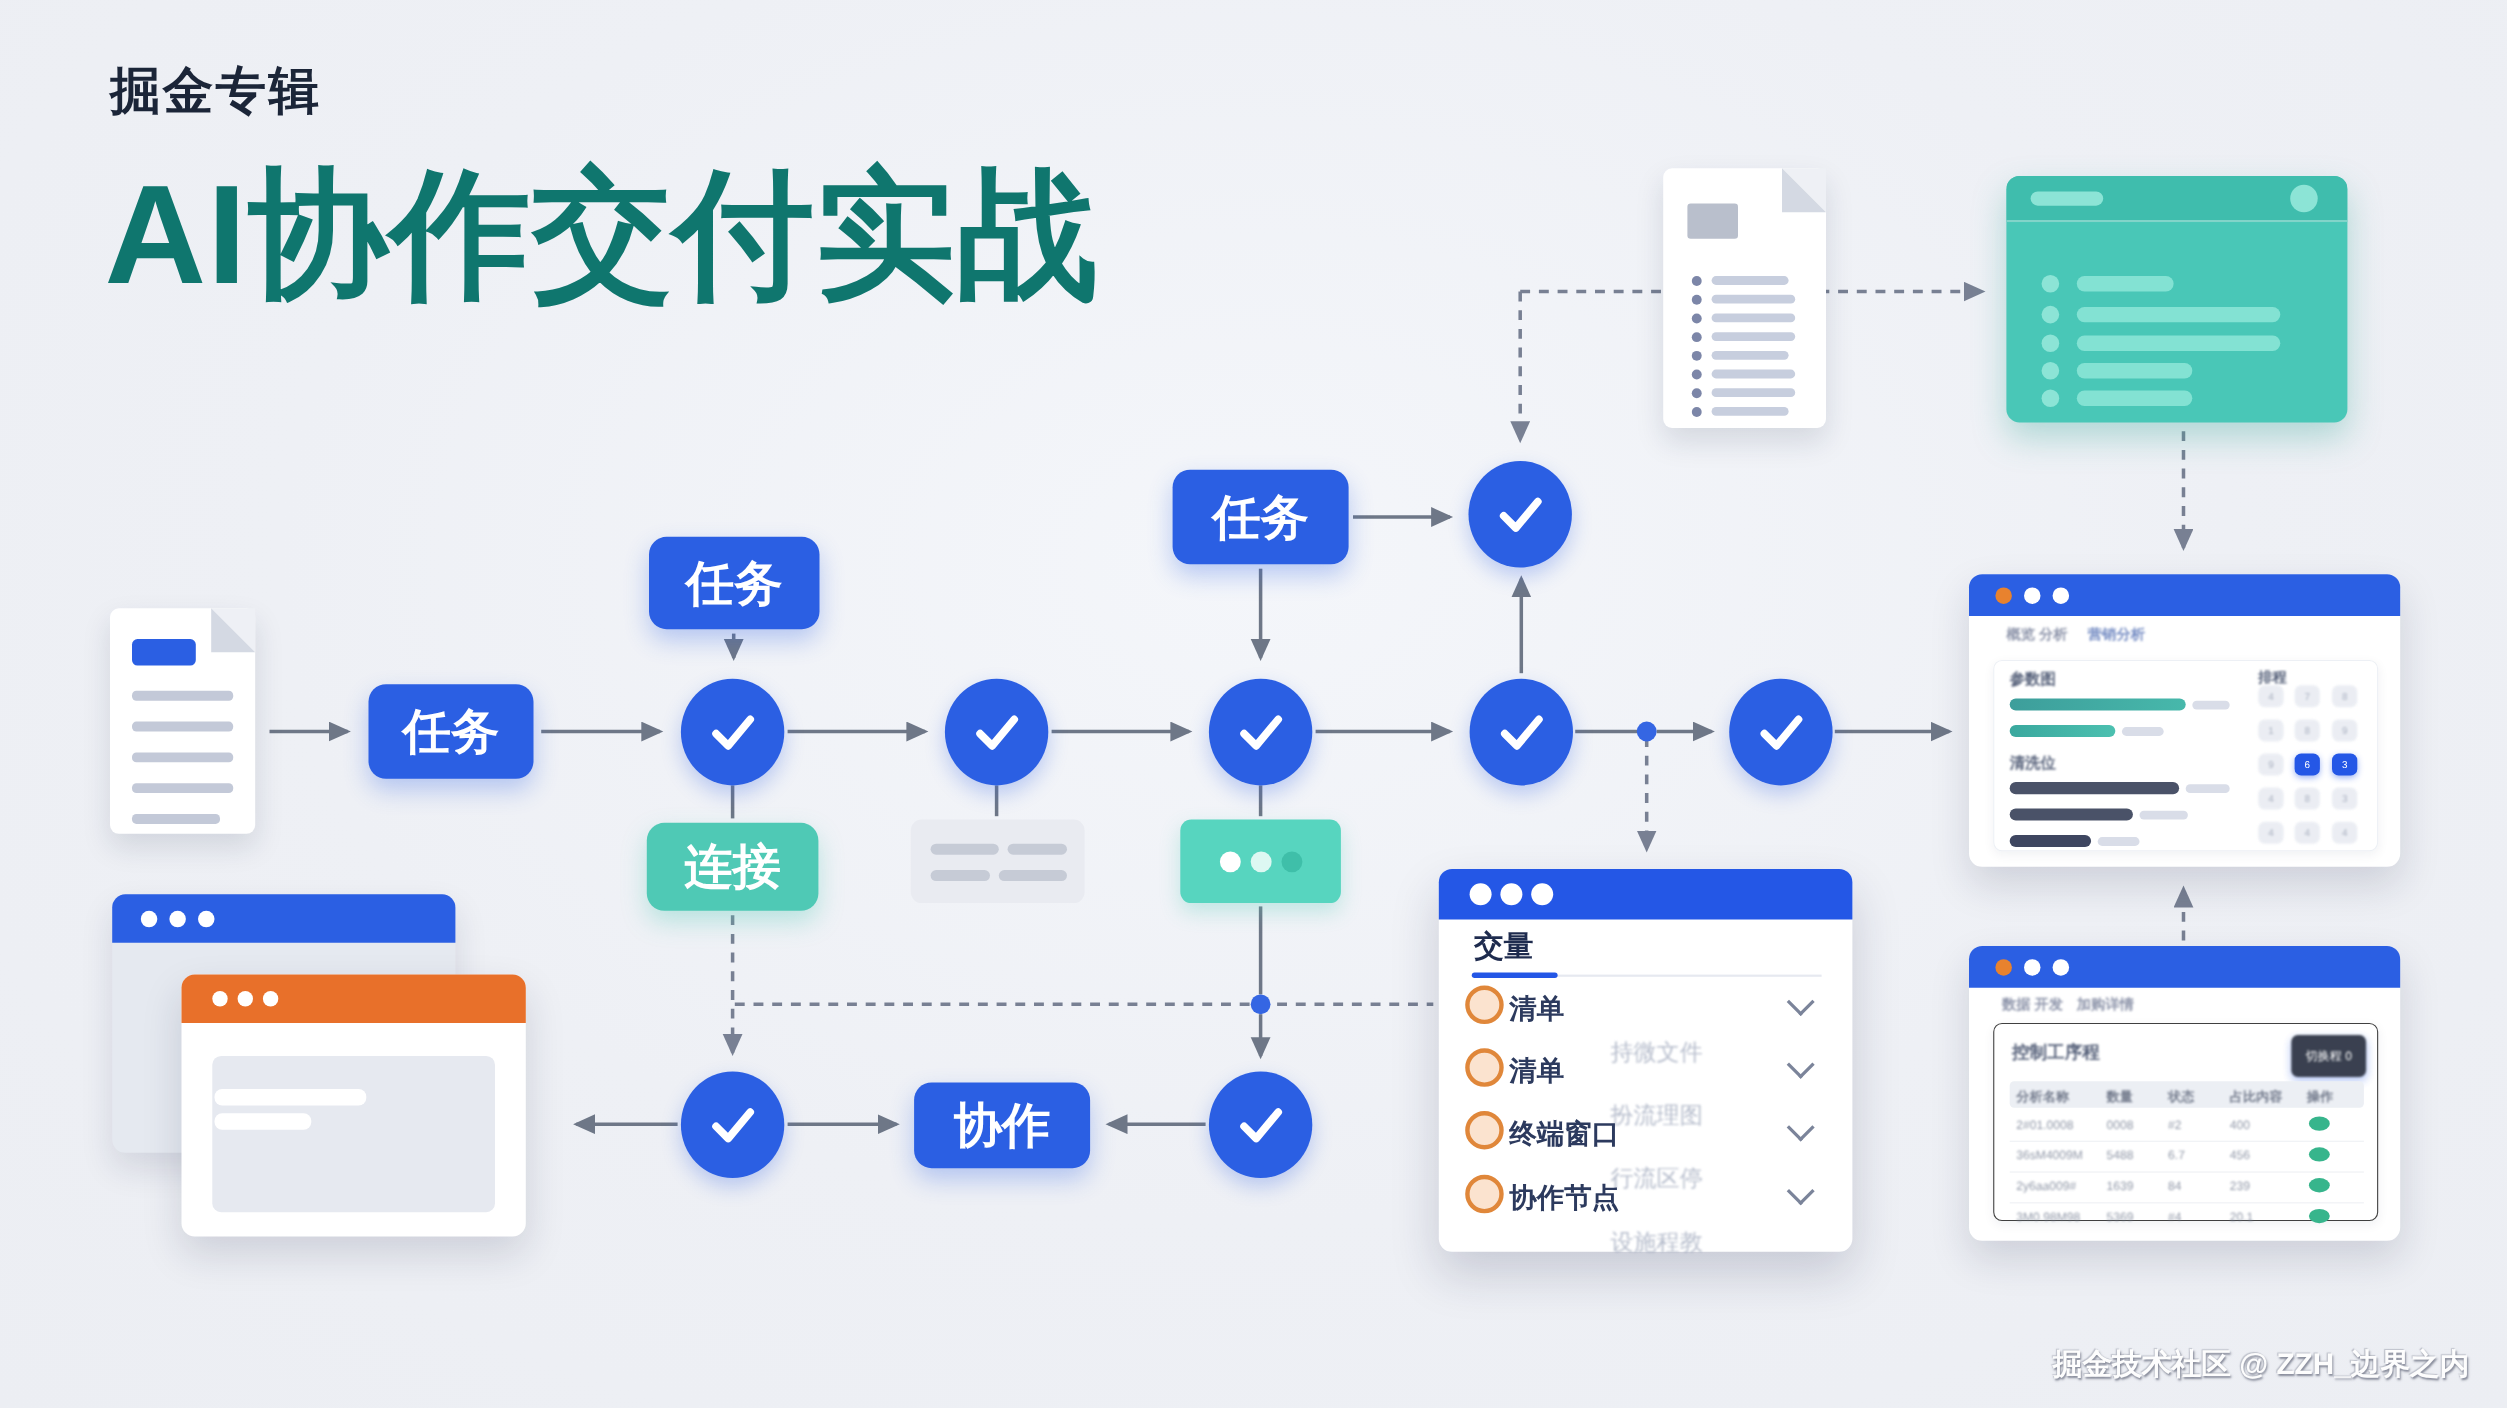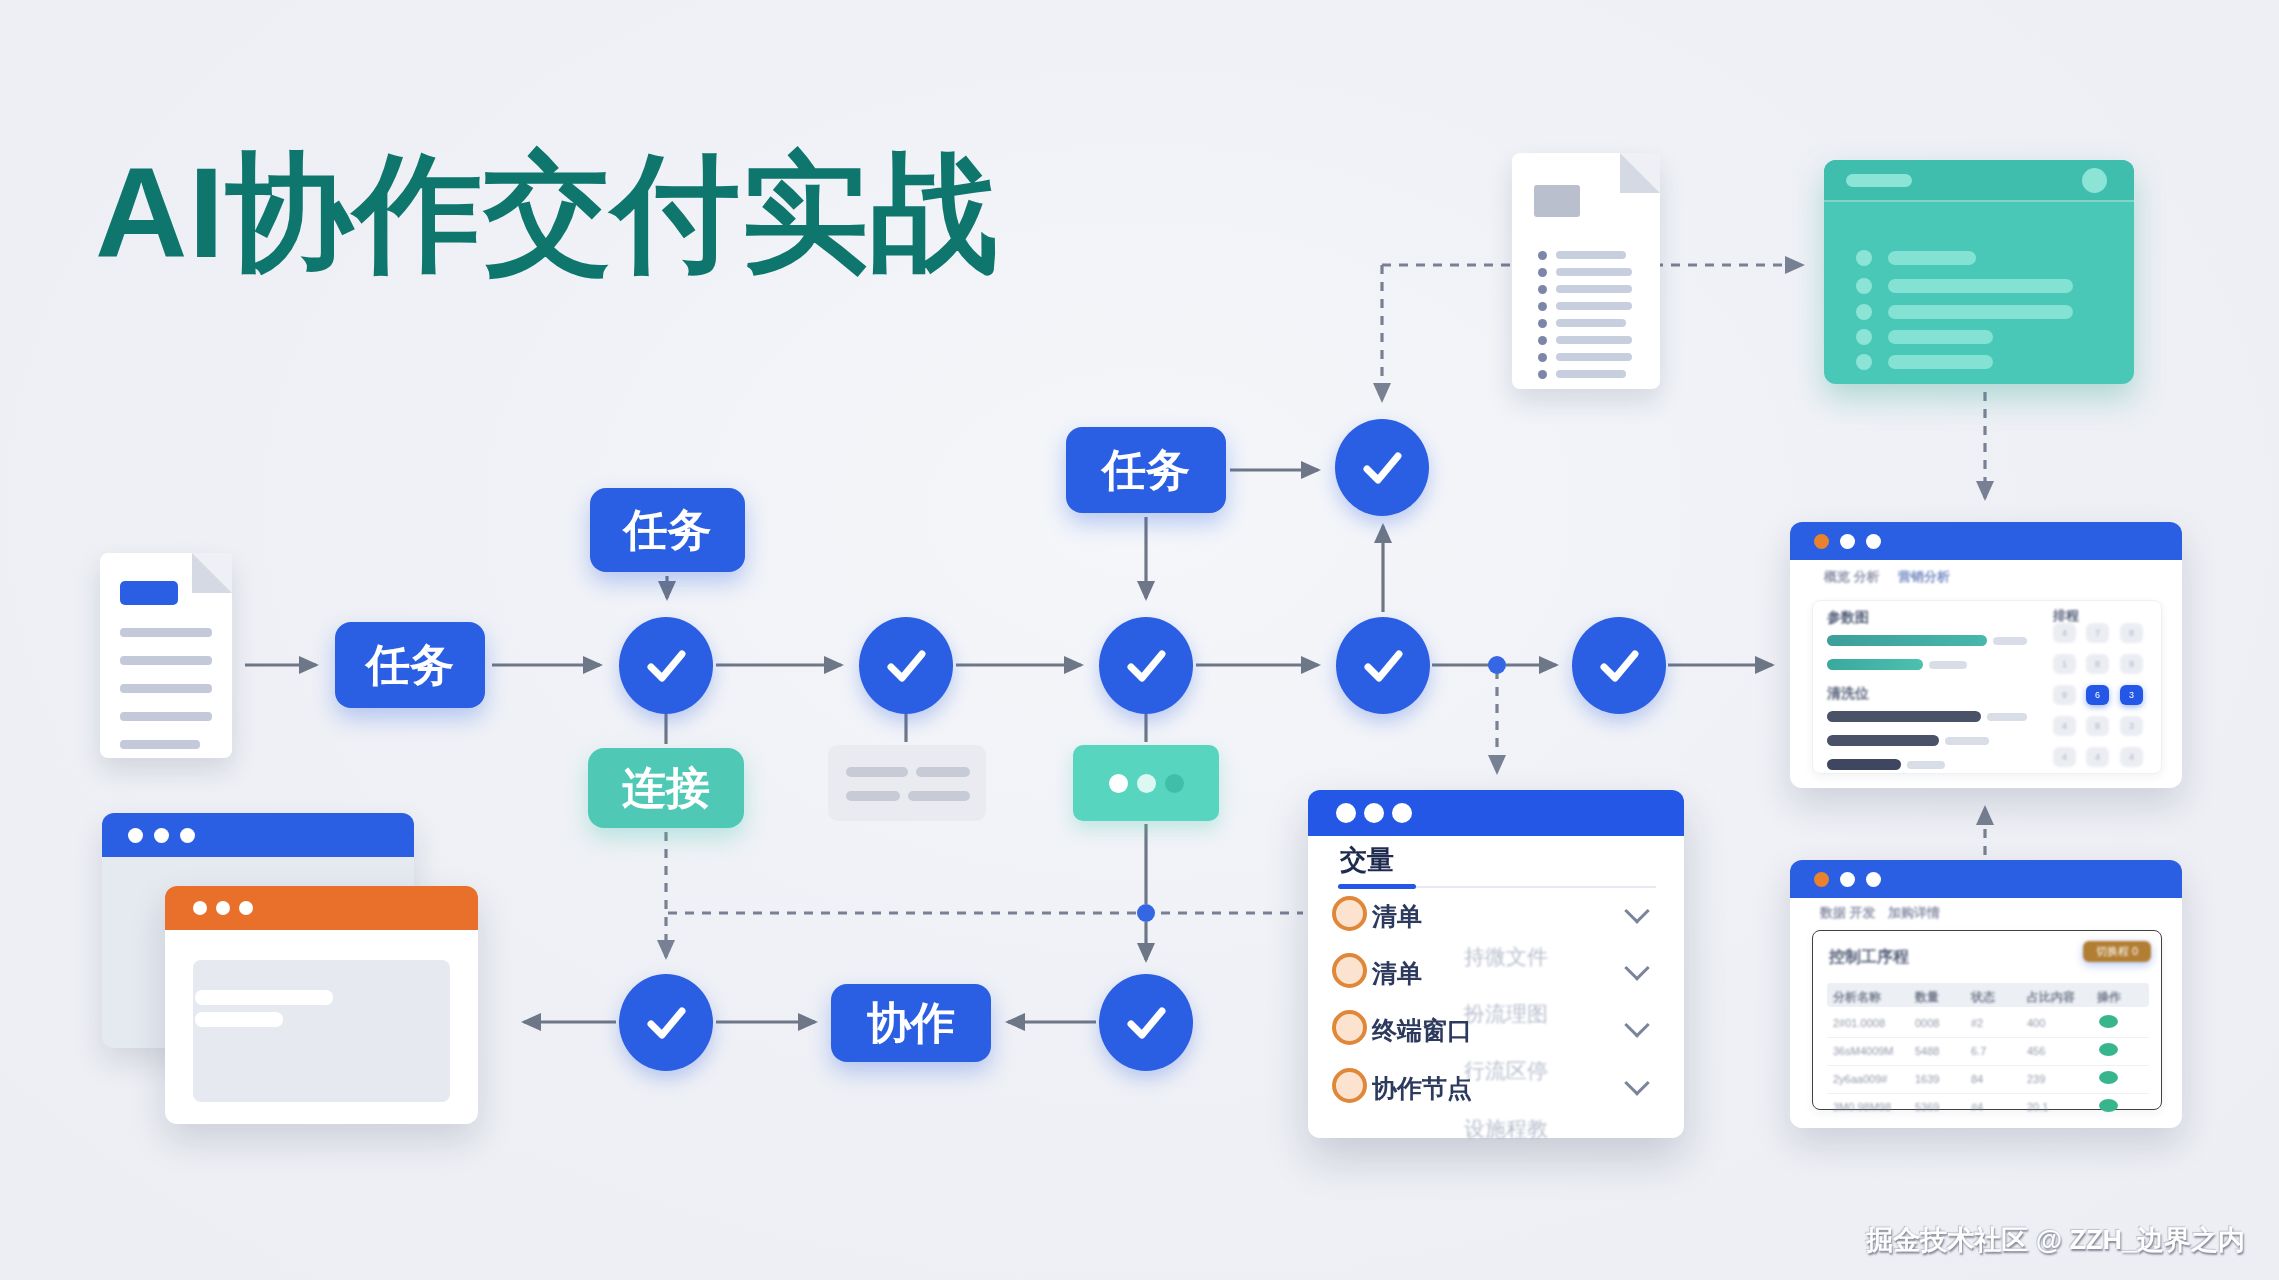--- a/index.html
+++ b/index.html
@@ -92,20 +92,21 @@
       <path d="M 1985 392 V 498" marker-end="url(#ahd)"></path>
       <path d="M 1985 855 V 808" marker-end="url(#ahd)"></path>
       <path d="M 666 832 V 957" marker-end="url(#ahd)"></path>
       <path d="M 668 913 H 1303"></path>
       <path d="M 1497 670 V 772" marker-end="url(#ahd)"></path>
     </g>
     <circle cx="1497" cy="665" r="9" fill="#3566e3"></circle>
     <circle cx="1146" cy="913" r="9" fill="#3566e3"></circle>
   </svg>
 
+  <div class="abs badge">掘金专辑</div>
   <div class="abs title">AI协作交付实战</div>
 
   <div class="abs doc" style="left:100px;top:553px;width:132px;height:205px;">
     <div class="fold-cut"></div>
     <div class="fold-flap"></div>
     <div class="abs" style="left:20px;top:28px;width:58px;height:24px;background:#2b5fe3;border-radius:5px;"></div>
     <div class="docline" style="left:20px;top:75px;width:92px;height:9px;"></div>
     <div class="docline" style="left:20px;top:103px;width:92px;height:9px;"></div>
     <div class="docline" style="left:20px;top:131px;width:92px;height:9px;"></div>
     <div class="docline" style="left:20px;top:159px;width:92px;height:9px;"></div>
@@ -263,21 +264,21 @@
   <div class="abs win" style="left:1790px;top:860px;width:392px;height:268px;">
     <div class="winbar" style="height:38px;background:#2b5fe3;">
       <div class="cdot" style="left:24px;top:12px;width:15px;height:15px;background:#e8822e;"></div>
       <div class="cdot" style="left:50px;top:12px;width:15px;height:15px;background:#fff;"></div>
       <div class="cdot" style="left:76px;top:12px;width:15px;height:15px;background:#fff;"></div>
     </div>
     <div class="abs fuzz2" style="left:30px;top:44px;font-size:13px;font-weight:700;color:#6b7490;">数据 开发</div>
     <div class="abs fuzz2" style="left:98px;top:44px;font-size:13px;font-weight:700;color:#6b7490;">加购详情</div>
     <div class="abs" style="left:22px;top:70px;width:348px;height:178px;border:1px solid #404040;border-radius:8px;box-shadow:0 3px 10px rgba(25,35,70,.06);">
       <div class="abs fuzz" style="left:16px;top:16px;font-size:16px;font-weight:800;color:#33405e;">控制工序程</div>
-      <div class="abs fuzz" style="left:270px;top:10px;width:68px;height:21px;background:#a16207;border-radius:6px;color:#fff;font-size:11px;display:flex;align-items:center;justify-content:center;box-shadow:0 3px 8px rgba(36,87,230,.4);">切换程 0</div>
+      <div class="abs fuzz" style="left:270px;top:10px;width:68px;height:38px;background:#0f172a;border-radius:6px;color:#fff;font-size:11px;display:flex;align-items:center;justify-content:center;box-shadow:0 3px 8px rgba(36,87,230,.4);">切换程 0</div>
       <div class="abs" style="left:14px;top:52px;width:322px;height:24px;background:#eceff4;border-radius:4px;"></div>
       <div class="th fuzz" style="left:20px;top:58px;">分析名称</div>
       <div class="th fuzz" style="left:102px;top:58px;">数量</div>
       <div class="th fuzz" style="left:158px;top:58px;">状态</div>
       <div class="th fuzz" style="left:214px;top:58px;">占比内容</div>
       <div class="th fuzz" style="left:284px;top:58px;">操作</div>
 
       <div class="td fuzz" style="left:20px;top:86px;">2#01.0008</div>
       <div class="td fuzz" style="left:102px;top:86px;">0008</div>
       <div class="td fuzz" style="left:158px;top:86px;">#2</div>

